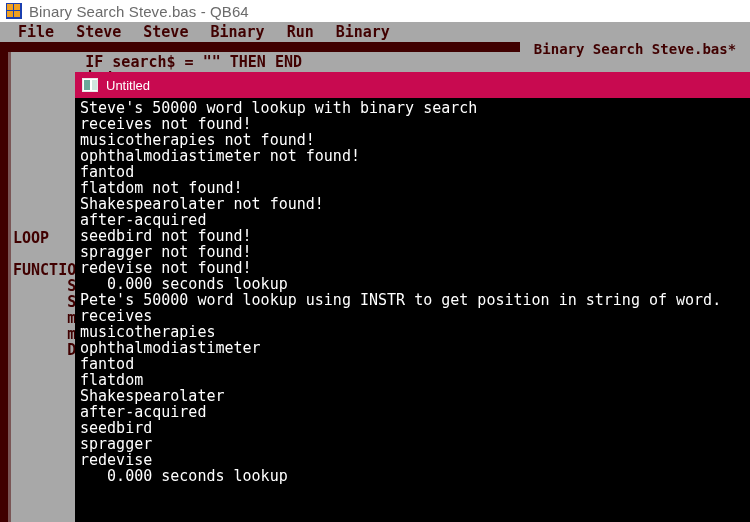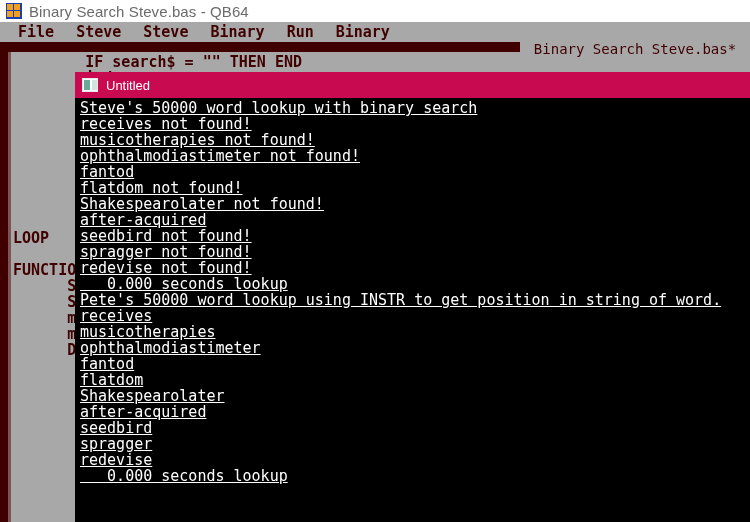--- a/index.html
+++ b/index.html
@@ -104,21 +104,21 @@
   }
   .doc-bar-deco {
     width: 28px; height: 13px;
     background: #400000;
     border-top: 3px solid #a8a8a8;
     border-bottom: 3px solid #a8a8a8;
     box-sizing: border-box;
   }
   #ide-doc-title {
     font-family: "DejaVu Sans Mono", monospace;
-    font-weight: normal;
+    font-weight: bold;
     font-size: 14px;
     color: #400000;
     white-space: nowrap;
     margin: 0 16px;
   }
 
   
   #editor-frame {
     position: absolute;
     left: 0; top: 46px;
@@ -200,21 +200,20 @@
     width: 3px; height: 424px;
     background: #c80a50;
   }
   #console-text {
     font-family: "DejaVu Sans Mono", monospace;
     font-size: 15px;
     line-height: 16px;
     color: #ffffff;
     white-space: pre;
     padding: 2px 0 0 5px;
-    text-decoration: underline;
   }
   #console-text .ln { display: block; height: 16px; }
 </style>
 </head>
 <body>
 
 <div id="app">
 
   <div id="ide-window">
 

